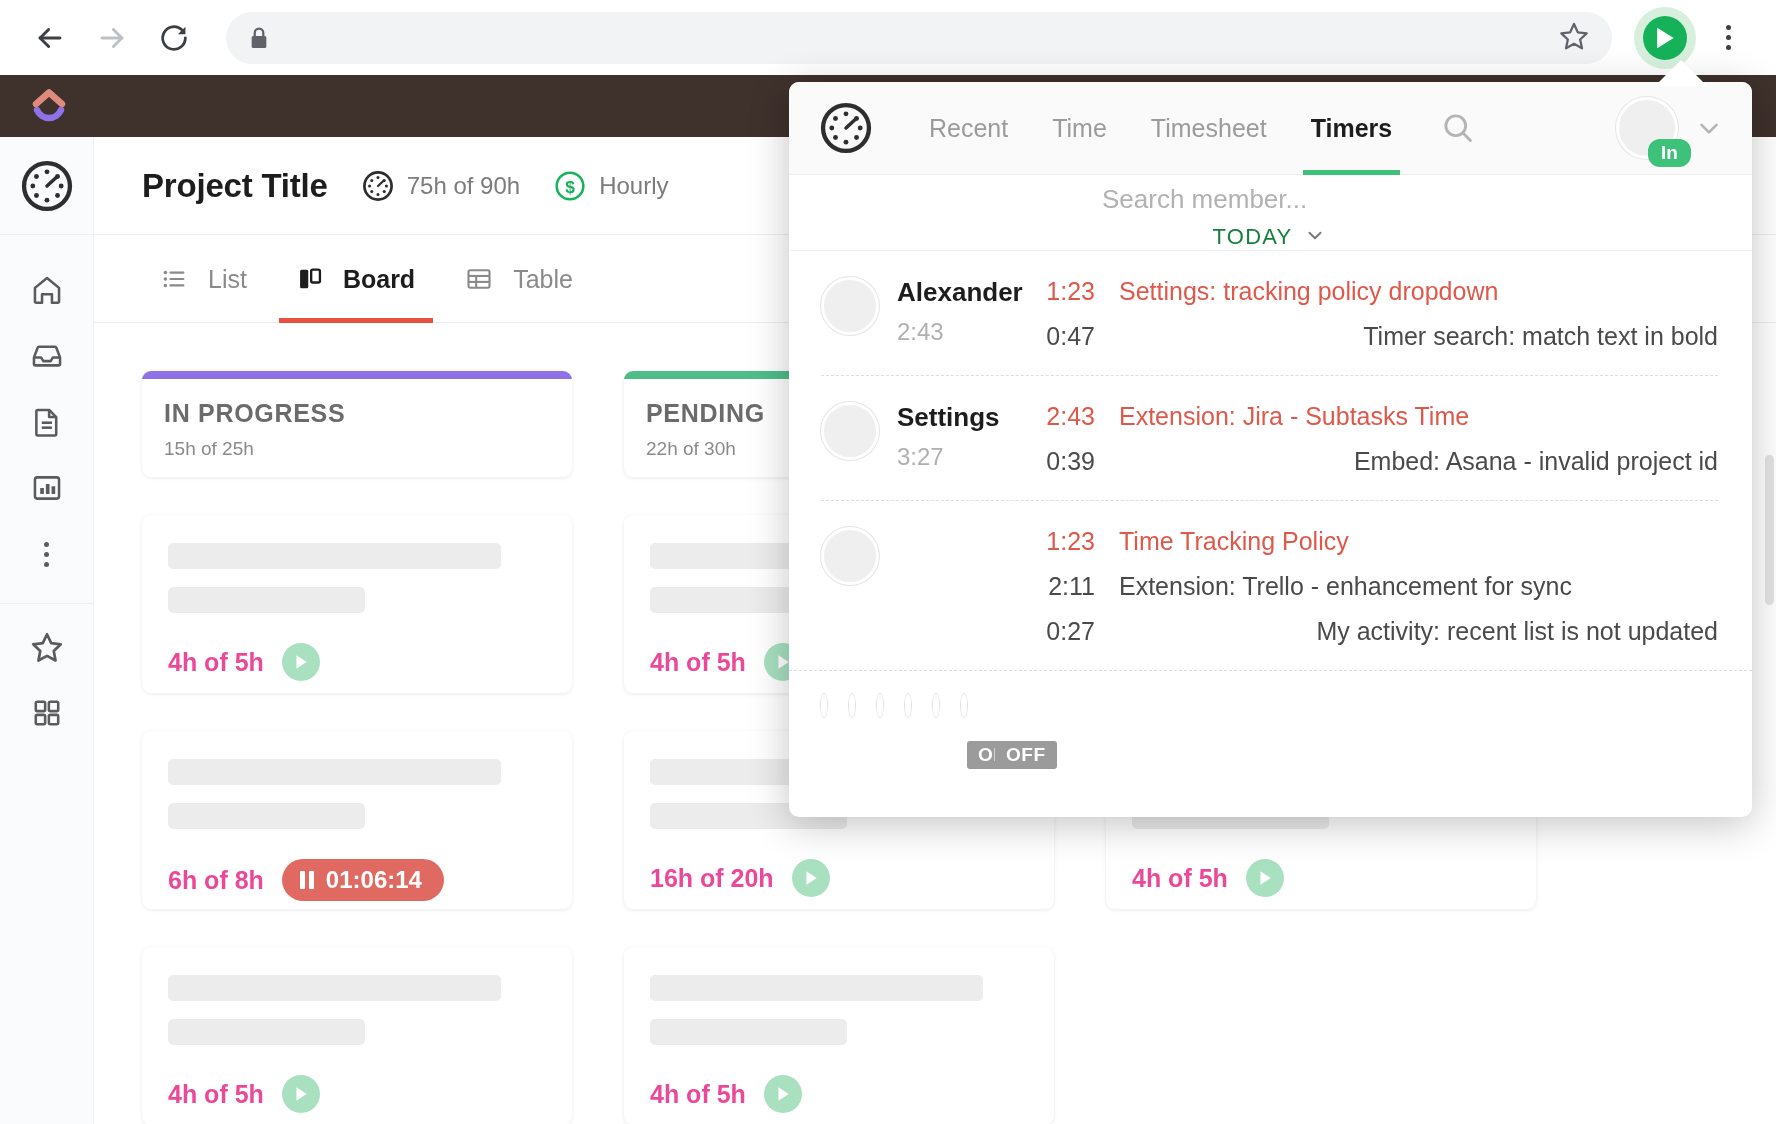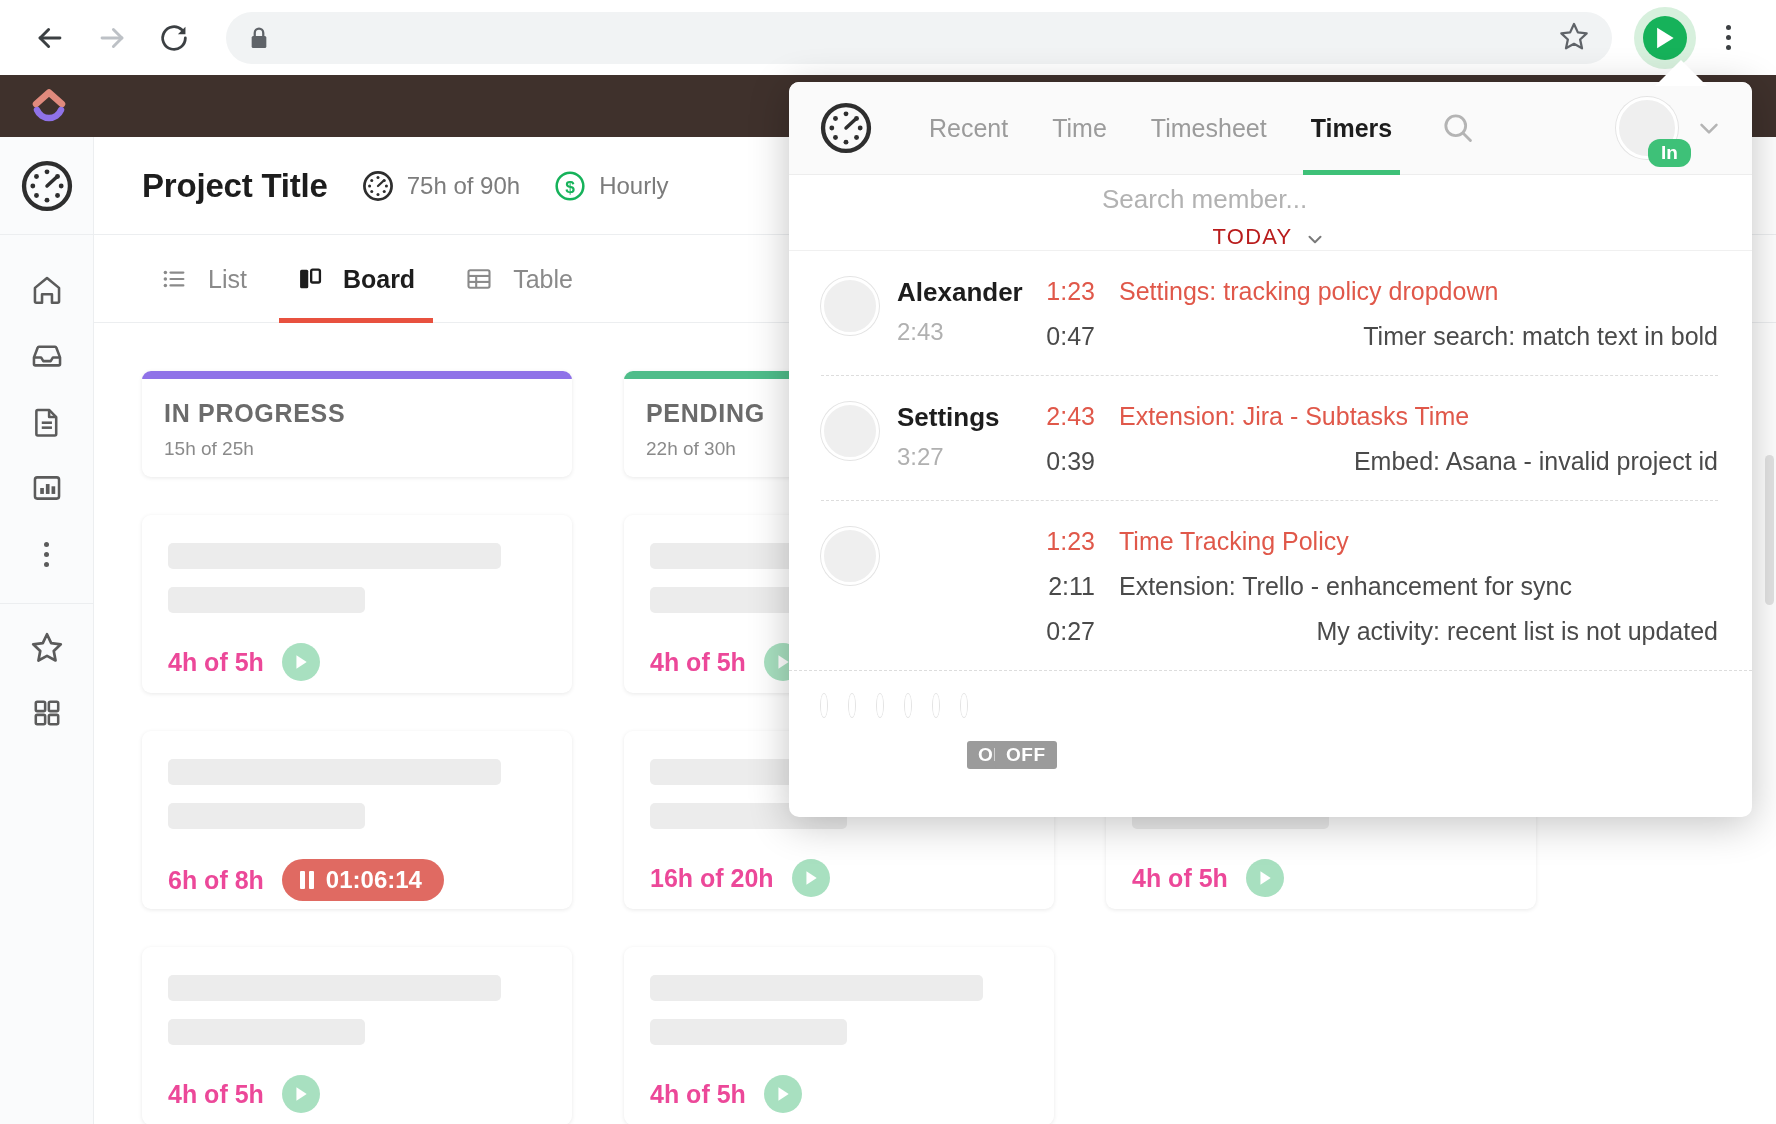--- a/index.html
+++ b/index.html
@@ -240,21 +240,21 @@
     border-bottom: 1px solid #f0f0f0;
     flex-direction: column;
   }
   .search-in {
     flex: 1; border: none; outline: none;
     font-size: 26px; color: #2e2e2e;
     font-family: "Liberation Sans", sans-serif;
     background: transparent;
   }
   .search-in::placeholder { color: #b2b2b2; }
-  .today { font-size: 22px; color: #b91c1c; letter-spacing: 1.2px; display: flex; align-items: flex-end; gap: 12px; }
+  .today { font-size: 22px; color: #15803d; letter-spacing: 1.2px; display: flex; align-items: flex-start; gap: 12px; }
 
   .tlist { padding: 0 34px 0 32px; }
   .trow { display: flex; padding: 26px 0 24px; border-bottom: 1px dashed #dddddd; }
   .trow:last-child { border-bottom: none; }
   .tmember { width: 200px; display: flex; gap: 18px; flex: 0 0 200px; }
   .tmname { font-size: 26px; font-weight: bold; color: #1d1d1d; }
   .tmtime { font-size: 24px; color: #b0b0b0; margin-top: 10px; }
   .tentries { flex: 1; }
   .tentry { display: flex; gap: 24px; align-items: baseline; margin-bottom: 16px; }
   .tentry:last-child { margin-bottom: 0; justify-content: space-between; }

